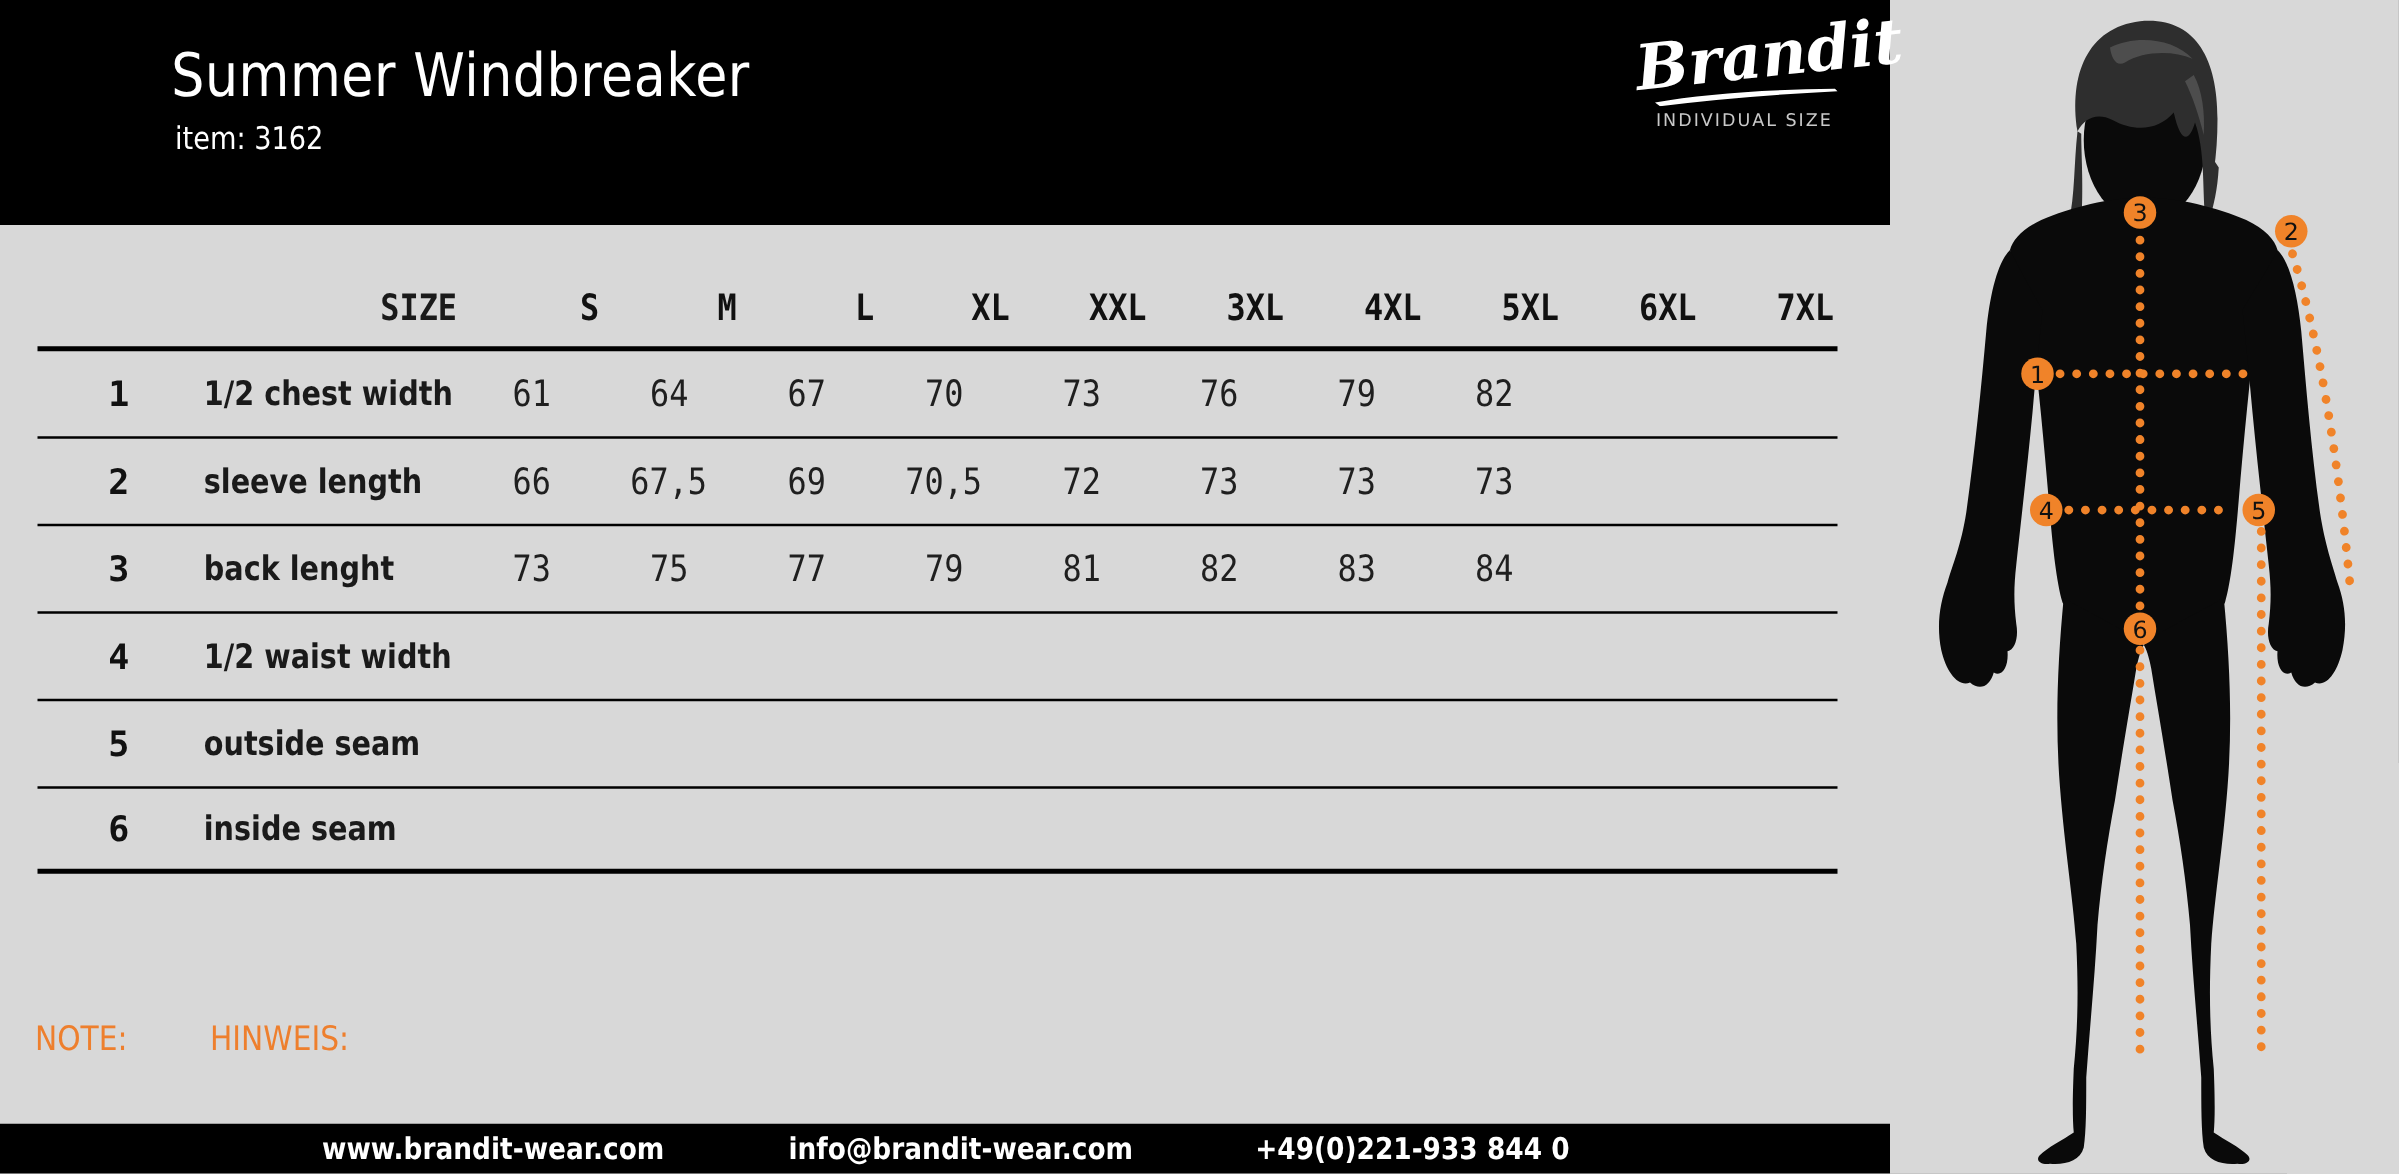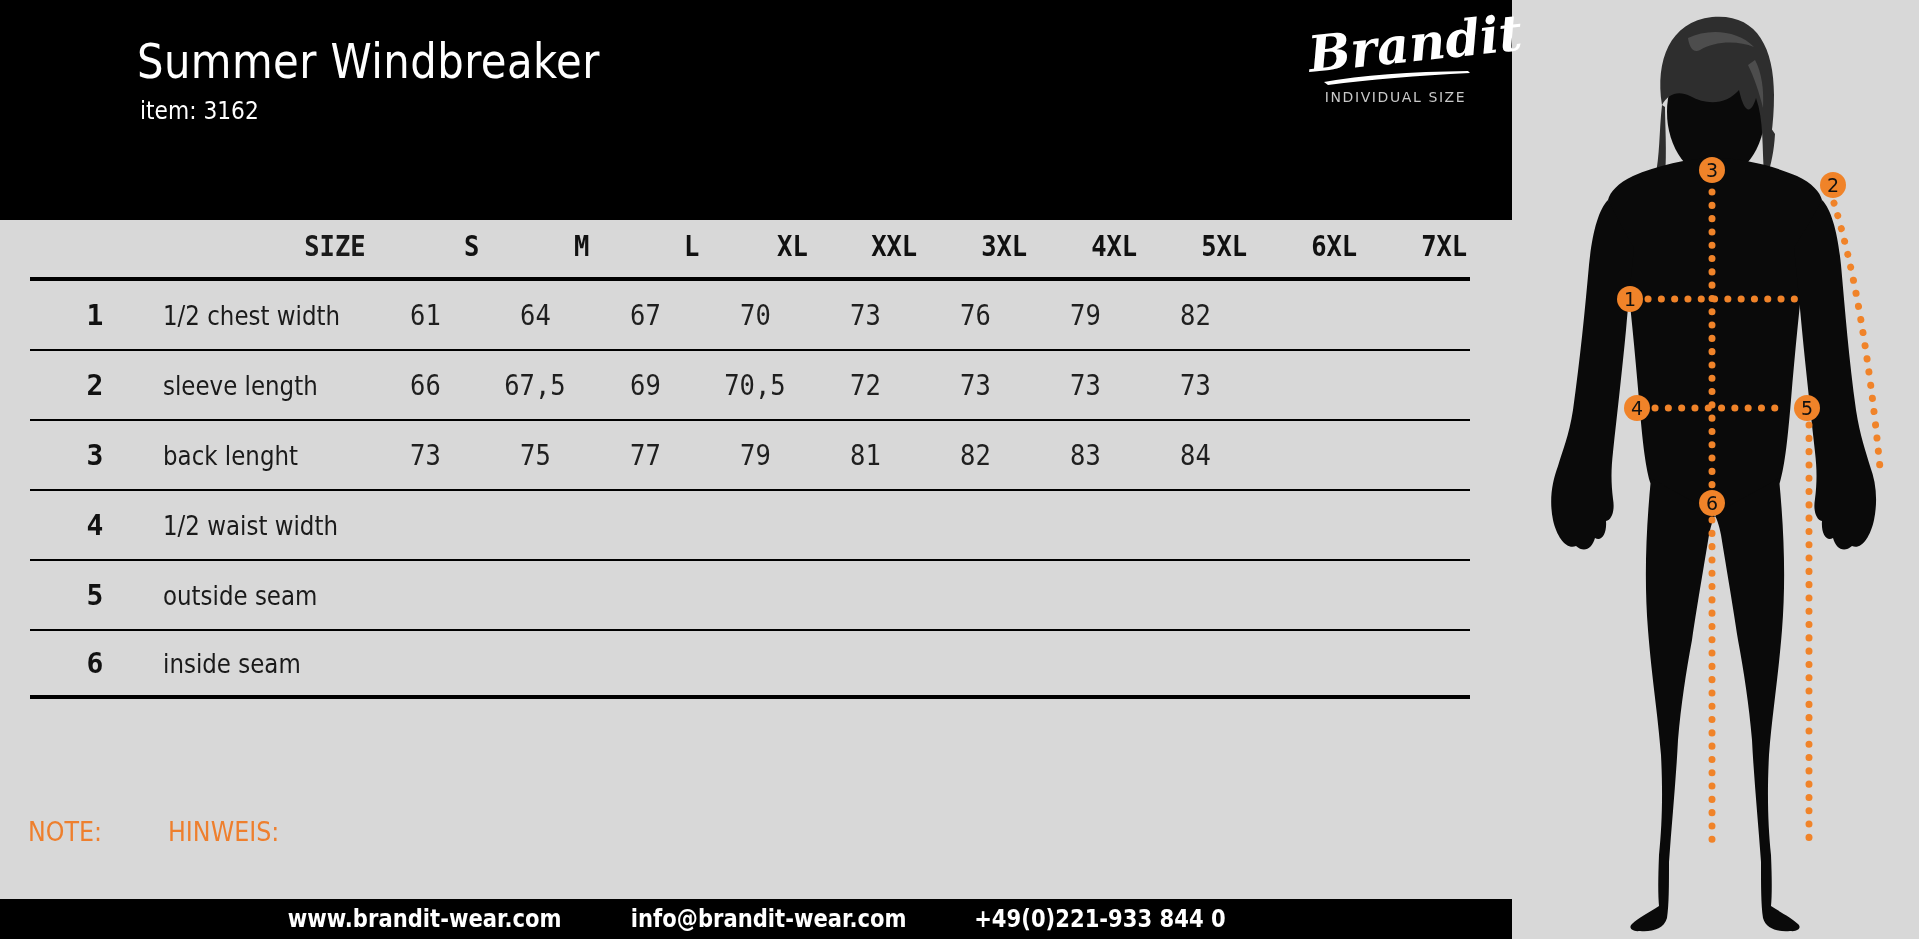--- a/index.html
+++ b/index.html
@@ -1,52 +1,52 @@
 <!DOCTYPE html>
 <html><head>
 <meta charset="utf-8">
 <style>
   html,body{margin:0;padding:0;background:#b0b0b0;}
   .page{position:relative;width:1919px;height:939px;background:#d8d8d8;overflow:hidden;
         font-family:"DejaVu Sans",sans-serif;color:#111;}
 
   
-  .header-bar{position:absolute;left:0;top:0;width:1512px;height:220px;background:#000;}
+  .header-bar{position:absolute;left:0;top:0;width:1512px;height:180px;background:#000;}
   .title{position:absolute;left:137px;top:33px;color:#fff;font-size:48px;white-space:nowrap;
          transform:scaleX(.87);transform-origin:left center;font-weight:400;letter-spacing:.5px;}
   .item-no{position:absolute;left:140px;top:96px;color:#fff;font-size:25px;white-space:nowrap;
          transform:scaleX(.87);transform-origin:left center;}
 
   .logo{position:absolute;left:1308px;top:18px;width:175px;text-align:center;}
   .logo-script{display:block;font-family:"DejaVu Serif",serif;font-style:italic;font-weight:bold;
          font-size:50px;line-height:1.1;color:#fff;transform:rotate(-6deg);}
   .logo-swoosh{display:block;margin:-4px auto 0 auto;}
   .logo-tagline{display:block;margin-top:4px;font-size:14px;letter-spacing:1.6px;color:#c9c9c9;white-space:nowrap;}
 
   
   .size-table{position:absolute;left:30px;top:215px;width:1440px;}
   .trow{display:grid;grid-template-columns:130px 210px repeat(10,110px);align-items:center;}
   .trow-header{height:62px;border-bottom:4px solid #000;}
   .trow-data{height:68px;border-bottom:2px solid #000;}
   .trow-last{height:64px;border-bottom:4px solid #000;}
   .c-num{font-family:"DejaVu Sans Mono",monospace;font-weight:bold;font-size:28px;text-align:center;}
-  .c-label{font-size:27px;padding-left:3px;color:#1a1a1a;}
+  .c-label{font-size:27px;padding-left:3px;color:#1a1a1a;font-weight:bold;}
   .c-label .cond{display:inline-block;transform:scaleX(.85);transform-origin:left center;white-space:nowrap;}
   .c-size{font-family:"DejaVu Sans Mono",monospace;font-weight:bold;font-size:29px;text-align:right;}
   .c-size .cond,.c-val .cond{display:inline-block;transform:scaleX(.88);transform-origin:center;white-space:nowrap;}
   .c-val{font-family:"DejaVu Sans Mono",monospace;font-size:29px;text-align:center;color:#1f1f1f;}
 
   
   .notes{position:absolute;left:28px;top:768px;display:grid;grid-template-columns:140px auto;
          row-gap:9px;font-size:27px;color:#ee7f2d;margin-top:48px;}
   .notes .cond{display:inline-block;transform:scaleX(.88);transform-origin:left center;white-space:nowrap;}
 
   
   .footer-bar{position:absolute;left:0;top:899px;width:1512px;height:40px;background:#000;
-         display:flex;align-items:center;justify-content:center;gap:32px;}
+         display:flex;align-items:center;justify-content:center;gap:62px;}
   .footer-bar span{color:#fff;font-size:24px;font-weight:bold;display:inline-block;
          transform:scaleX(.88);white-space:nowrap;}
 
   
   .figure-panel{position:absolute;left:1512px;top:0;width:407px;height:939px;}
   .figure-panel svg{display:block;}
 </style>
 </head>
 <body>
 

